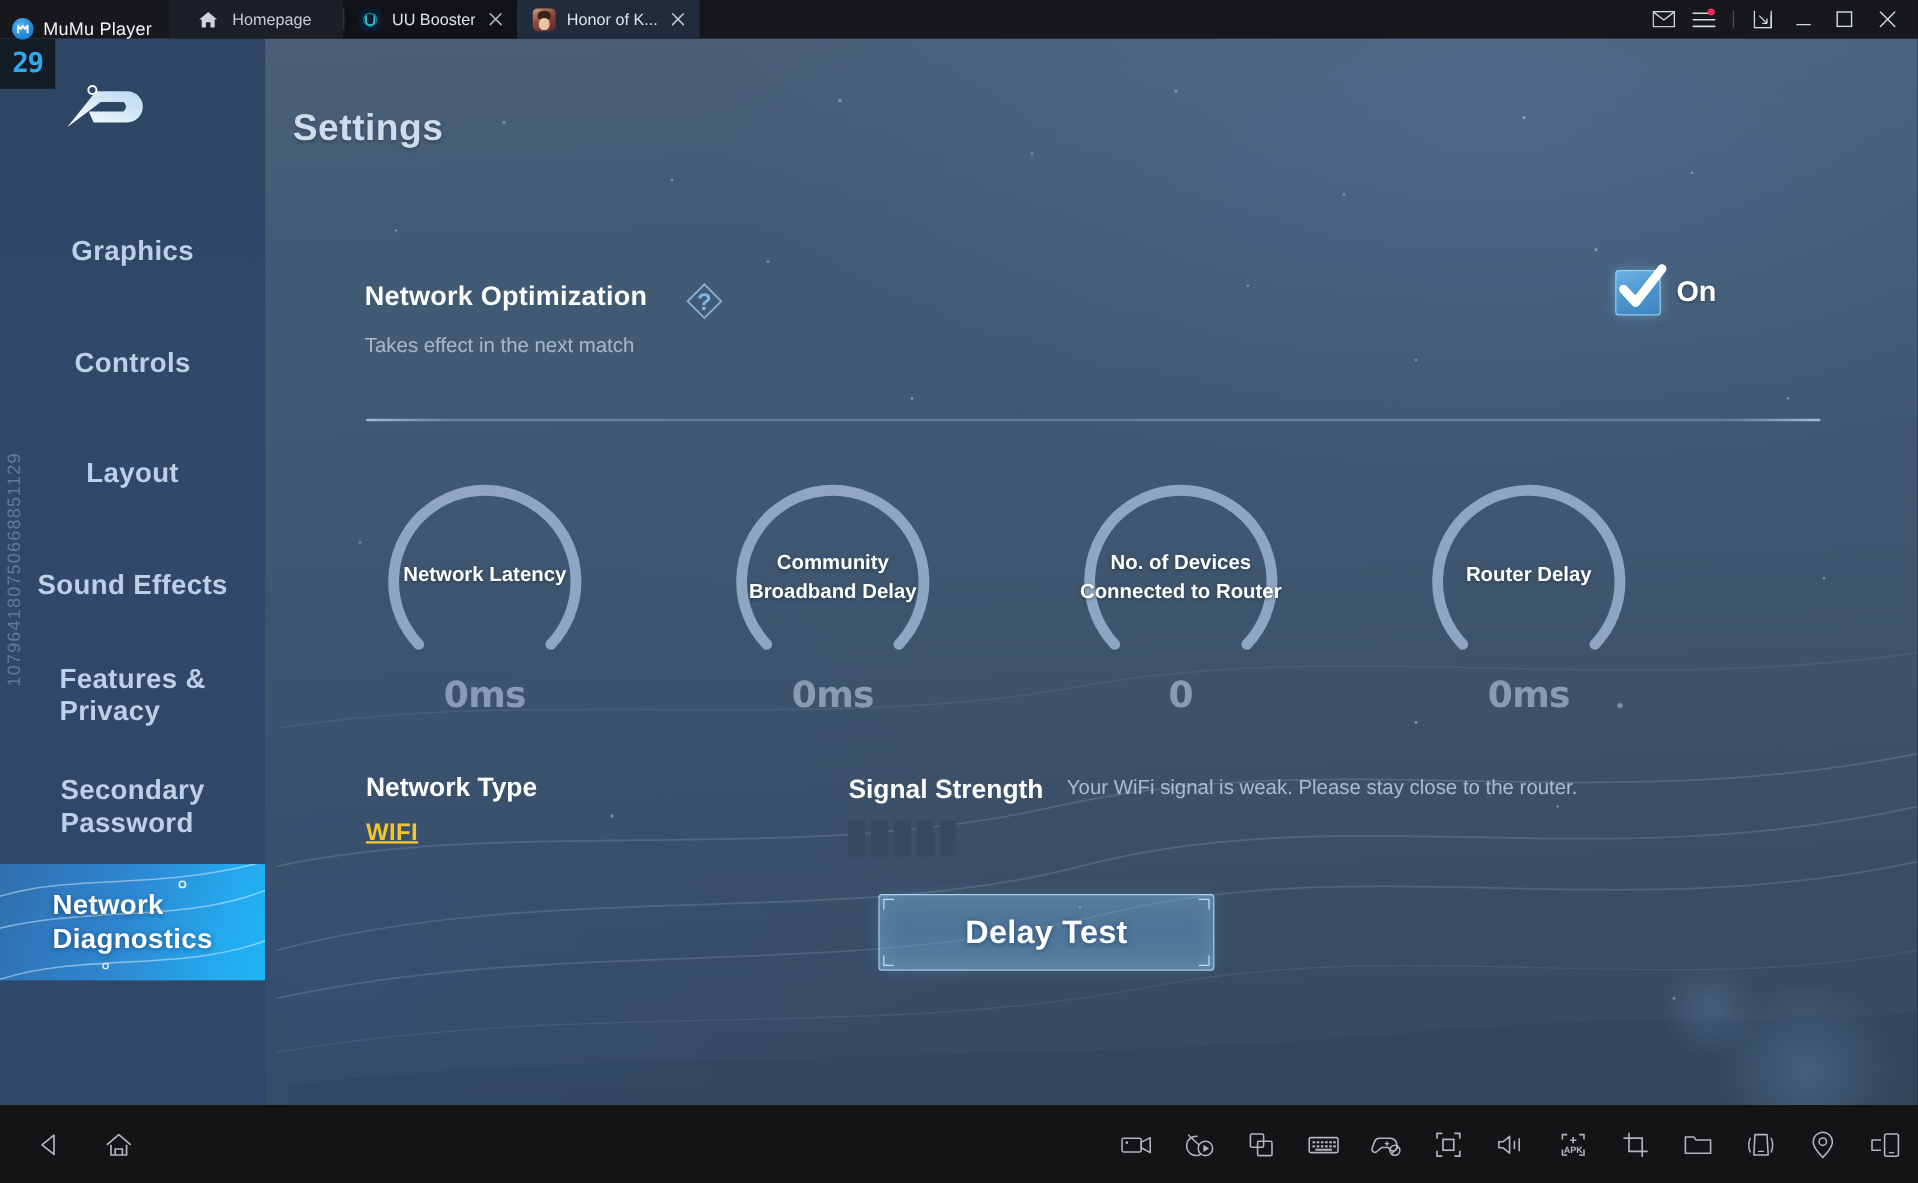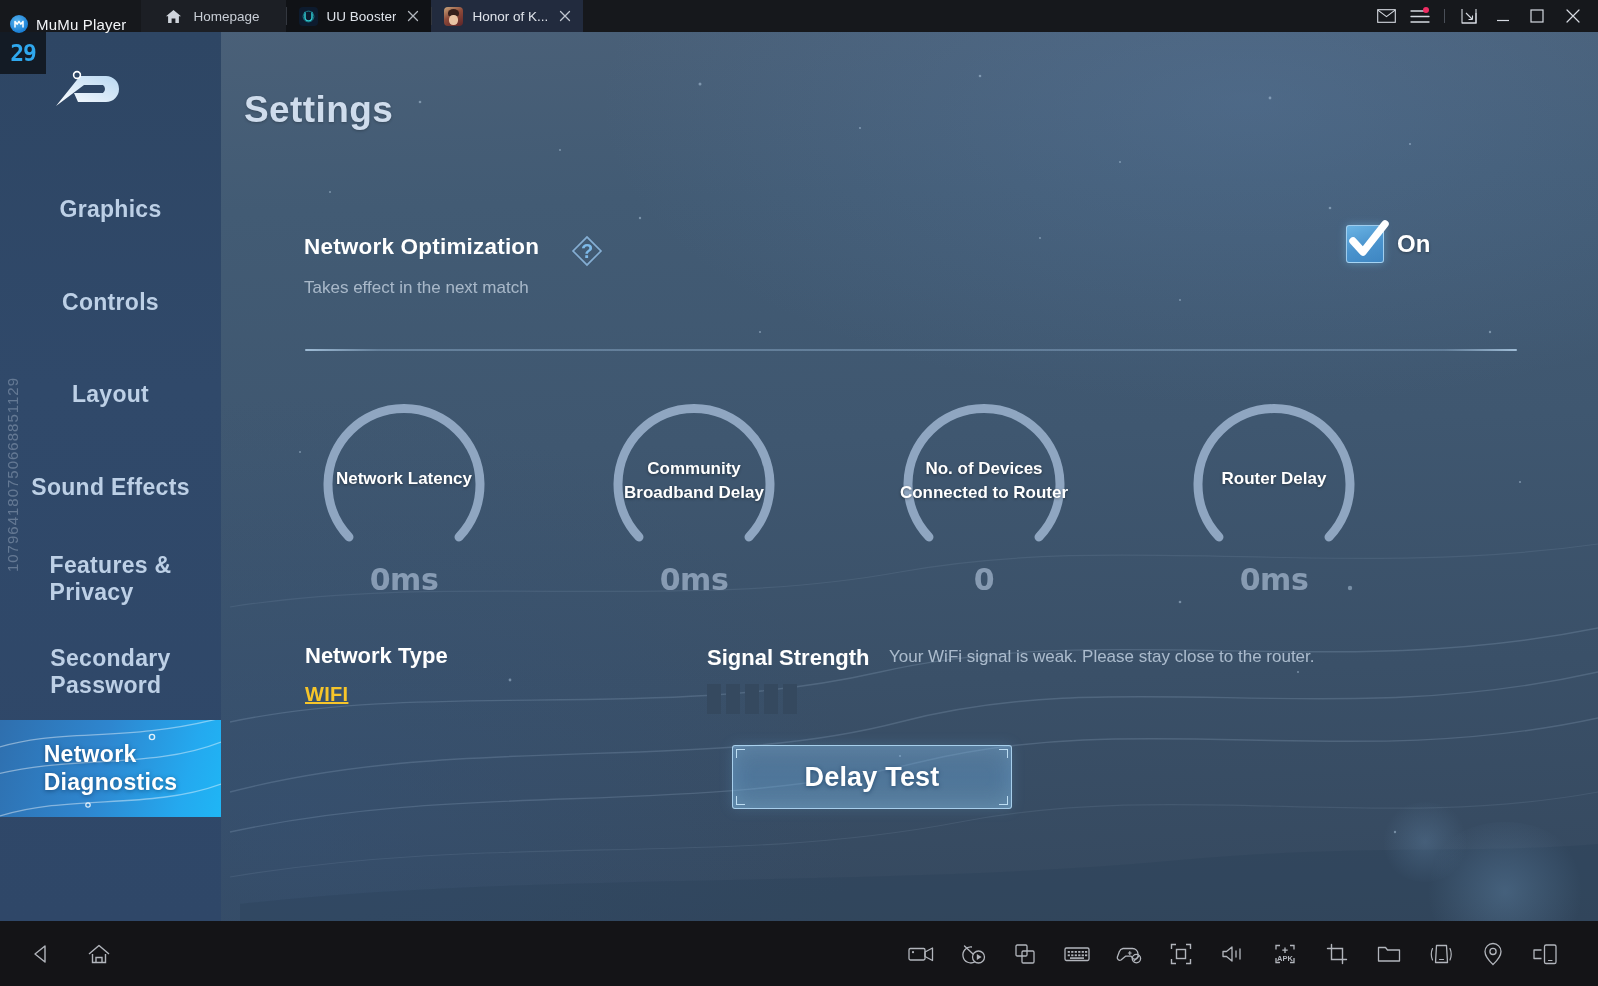--- a/index.html
+++ b/index.html
@@ -172,21 +172,21 @@
     color: #ffffff;
     background: linear-gradient(105deg,#2f6fae 0%, #2e86cf 45%, #24a9ef 82%, #1fb6f5 100%);
     text-shadow: 0 1px 4px rgba(0,30,60,.5);
   }
   .nav-item.active .nav-deco { position: absolute; inset: 0; pointer-events: none; }
 
   
   .content { position: absolute; left: 221px; top: 0; width: 1377px; height: 889px; }
   .page-title {
     position: absolute; left: 23px; top: 57px;
-    font-size: 37px; font-weight: bold; color: #cfdcec;
+    font-size: 31px; font-weight: bold; color: #cfdcec;
     letter-spacing: .4px;
     text-shadow: 0 1px 3px rgba(0,0,0,.25);
   }
 
   .opt-title {
     position: absolute; left: 83px; top: 202px;
     font-size: 22.5px; font-weight: bold; color: #ffffff;
     letter-spacing: .2px;
   }
   .help-icon {
@@ -297,21 +297,21 @@
   .corner.br { right: 3px; bottom: 3px; border-left: 0; border-top: 0; }
 
   
   .bottombar {
     position: absolute; left: 0; top: 921px;
     width: 1598px; height: 65px;
     background: #141417;
     display: flex; align-items: center;
   }
   .bb-left { display: flex; align-items: center; gap: 20px; padding-left: 22px; }
-  .bb-right { display: flex; align-items: center; gap: 14px; margin-left: auto; padding-right: 34px; }
+  .bb-right { display: flex; align-items: center; gap: 14px; margin-left: auto; padding-right: 8px; }
   .bb-btn {
     width: 38px; height: 38px;
     display: flex; align-items: center; justify-content: center;
     cursor: pointer; opacity: .88;
   }
 </style>
 </head>
 <body>
 
 <div class="titlebar">

